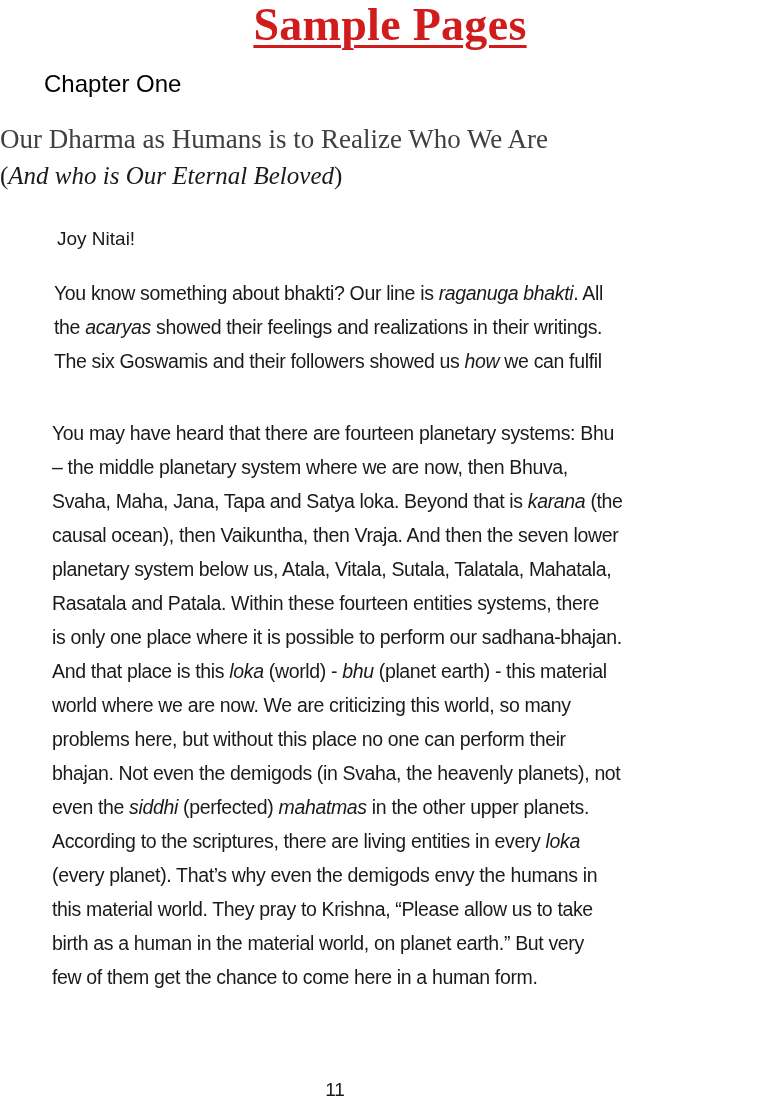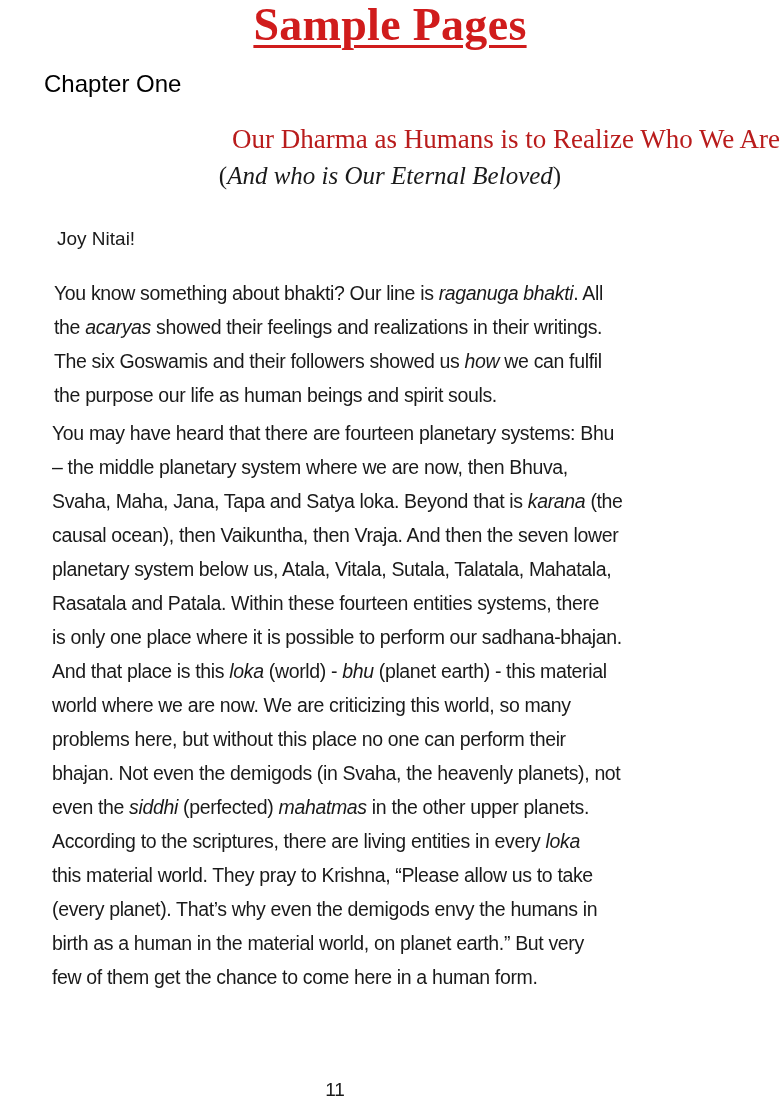--- a/index.html
+++ b/index.html
@@ -8,25 +8,25 @@
     position: absolute; top: -2px; left: 0; width: 780px; text-align: center;
     font-family: "Liberation Serif", serif; font-weight: bold; font-size: 46px;
     color: #d01c1c; letter-spacing: 0.3px;
   }
   .banner span { text-decoration: underline; text-decoration-thickness: 3px; text-underline-offset: 5px; }
   .chapter {
     position: absolute; left: 44px; top: 70px;
     font-family: "Liberation Sans", sans-serif; font-size: 24px; color: #000000;
   }
   .title {
-    position: absolute; left: 0; top: 124px; width: 780px; text-align: right;
-    font-family: "Liberation Serif", serif; font-size: 27px; color: #b91c1c;
+    position: absolute; left: 0; top: 124px; width: 780px; text-align: left;
+    font-family: "Liberation Serif", serif; font-size: 27px; color: #404040;
   }
   .subtitle {
-    position: absolute; left: 0; top: 162px; width: 780px; text-align: center;
+    position: absolute; left: 0; top: 162px; width: 780px; text-align: left;
     font-family: "Liberation Serif", serif; font-size: 25px; color: #1a1a1a;
   }
   .subtitle i { font-style: italic; }
   .greeting {
     position: absolute; left: 57px; top: 228px;
     font-family: "Liberation Sans", sans-serif; font-size: 19px;
   }
   .para { position: absolute; left: 54px; font-family: "Liberation Sans", sans-serif; font-size: 19.5px; }
   .para .line { display: block; height: 34px; line-height: 34px; white-space: nowrap; letter-spacing: -0.35px; }
   .para i { font-style: italic; }
@@ -46,35 +46,34 @@
 
 <div class="title">Our Dharma as Humans is to Realize Who We Are</div>
 <div class="subtitle"><span>(</span><i>And who is Our Eternal Beloved</i><span>)</span></div>
 
 <div class="greeting">Joy Nitai!</div>
 
 <div class="para p1">
     <span class="line"><span>You know something about bhakti? Our line is </span><i>raganuga bhakti</i><span>. All</span></span>
     <span class="line"><span>the </span><i>acaryas</i><span> showed their feelings and realizations in their writings.</span></span>
     <span class="line"><span>The six Goswamis and their followers showed us </span><i>how</i><span> we can fulfil</span></span>
-    <span class="line"><span>the purpose our life as human beings and spirit souls.</span></span>
   </div>
 <div class="para p2">
     <span class="line"><span>You may have heard that there are fourteen planetary systems: Bhu</span></span>
     <span class="line"><span>– the middle planetary system where we are now, then Bhuva,</span></span>
     <span class="line"><span>Svaha, Maha, Jana, Tapa and Satya loka. Beyond that is </span><i>karana</i><span> (the</span></span>
     <span class="line"><span>causal ocean), then Vaikuntha, then Vraja. And then the seven lower</span></span>
     <span class="line"><span>planetary system below us, Atala, Vitala, Sutala, Talatala, Mahatala,</span></span>
     <span class="line"><span>Rasatala and Patala. Within these fourteen entities systems, there</span></span>
     <span class="line"><span>is only one place where it is possible to perform our sadhana-bhajan.</span></span>
     <span class="line"><span>And that place is this </span><i>loka</i><span> (world) - </span><i>bhu</i><span> (planet earth) - this material</span></span>
     <span class="line"><span>world where we are now. We are criticizing this world, so many</span></span>
     <span class="line"><span>problems here, but without this place no one can perform their</span></span>
     <span class="line"><span>bhajan. Not even the demigods (in Svaha, the heavenly planets), not</span></span>
     <span class="line"><span>even the </span><i>siddhi</i><span> (perfected) </span><i>mahatmas</i><span> in the other upper planets.</span></span>
     <span class="line"><span>According to the scriptures, there are living entities in every </span><i>loka</i></span>
+    <span class="line"><span>(every planet). That’s why even the demigods envy the humans in</span></span>
     <span class="line"><span>this material world. They pray to Krishna, “Please allow us to take</span></span>
-    <span class="line"><span>(every planet). That’s why even the demigods envy the humans in</span></span>
     <span class="line"><span>birth as a human in the material world, on planet earth.” But very</span></span>
     <span class="line"><span>few of them get the chance to come here in a human form.</span></span>
   </div>
 
 <div class="page-number">11</div>
 
 </body></html>

